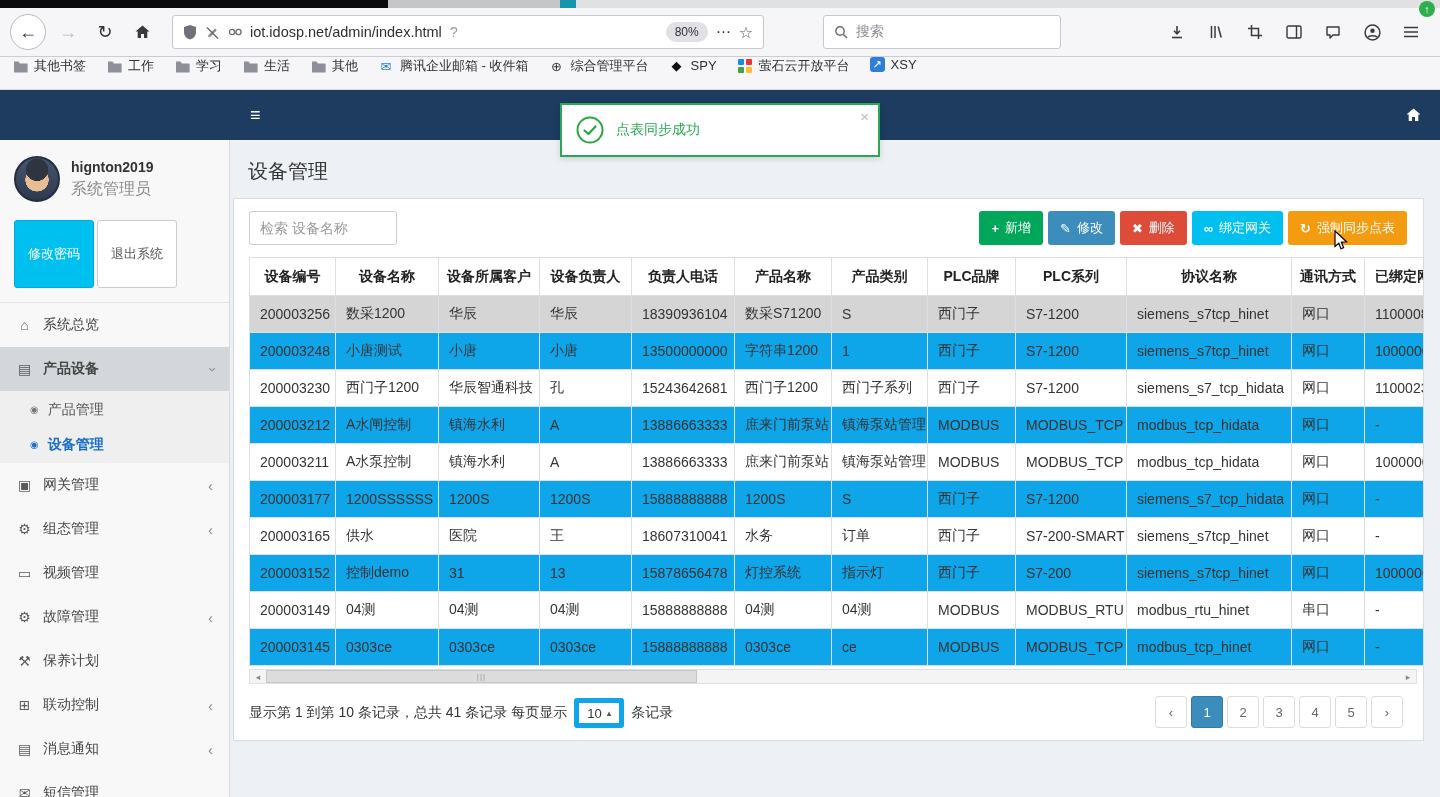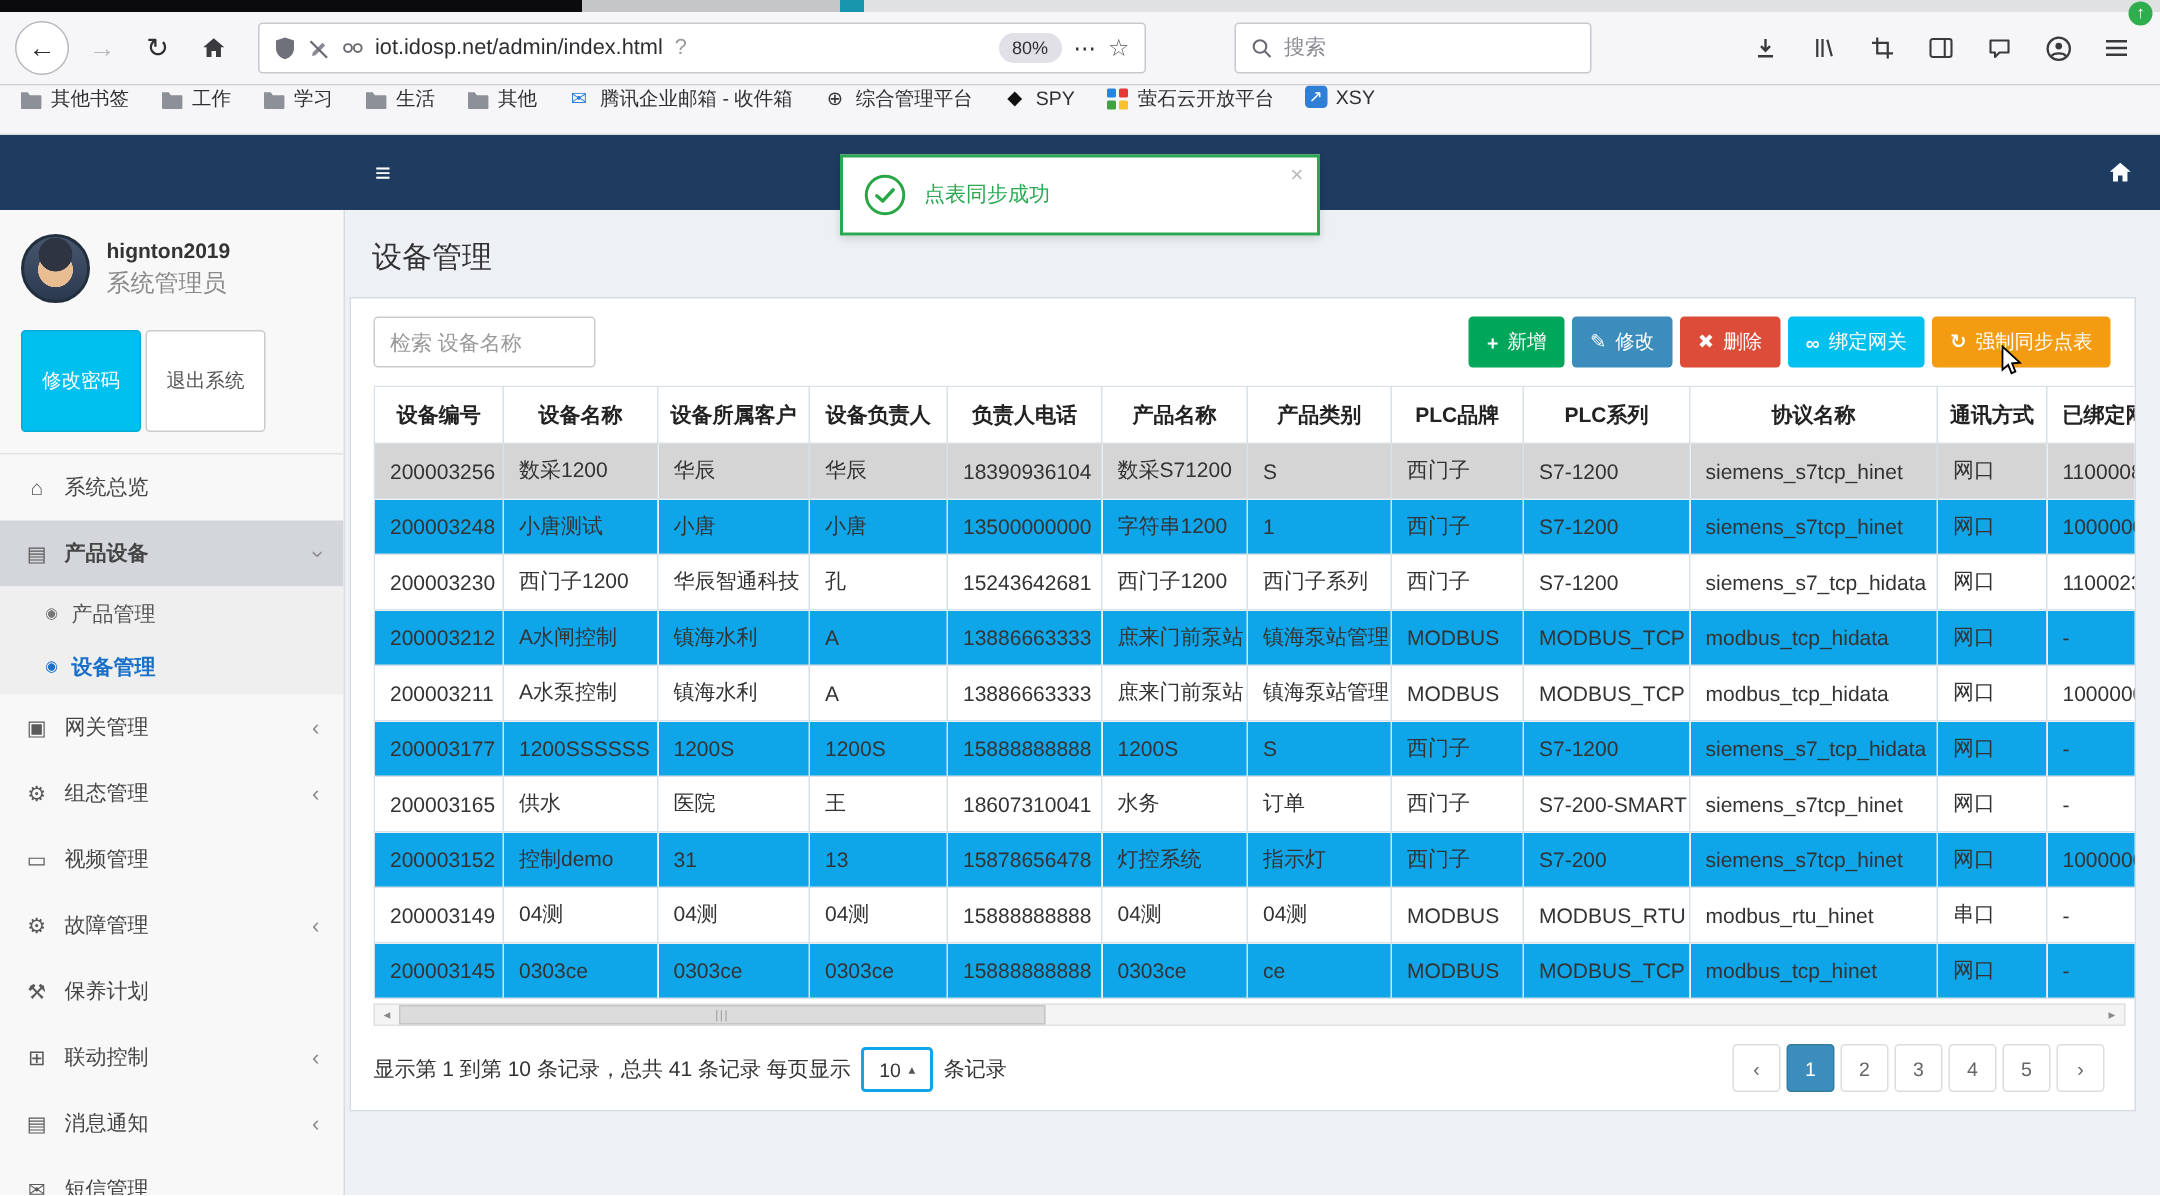--- a/index.html
+++ b/index.html
@@ -95,21 +95,21 @@
 
 .hscroll{margin:3px 6px 0 0;height:15px;display:flex;align-items:stretch;border:1px solid #e0e0e0;background:#f4f4f4}
 .hs-arrow{width:16px;display:flex;align-items:center;justify-content:center;font-size:9px;color:#888;cursor:pointer}
 .hs-track{flex:1;position:relative}
 .hs-thumb{position:absolute;left:0;top:0;bottom:0;width:38%;background:#dcdcdc;border:1px solid #c6c6c6;display:flex;align-items:center;justify-content:center;cursor:pointer}
 .grip{color:#999;font-size:8px;letter-spacing:1px;line-height:1}
 
 
 .pager{display:flex;align-items:flex-end;margin:12px 20px 0 0}
 .pager-info{display:flex;align-items:center;gap:7px;font-size:14px;color:#333}
-.page-size-select{height:30px;min-width:48px;border:2px solid #0ea5e9;border-radius:3px;background:#fff;display:inline-flex;align-items:center;justify-content:center;gap:5px;padding:0 8px;font-size:13px;color:#333;cursor:pointer}
+.page-size-select{height:30px;min-width:48px;border:5px solid #0ea5e9;border-radius:3px;background:#fff;display:inline-flex;align-items:center;justify-content:center;gap:5px;padding:0 8px;font-size:13px;color:#333;cursor:pointer}
 .caret{font-size:9px;color:#555}
 .pager-pages{margin-left:auto;display:flex;gap:4px}
 .page-btn{min-width:32px;height:32px;border:1px solid #ddd;background:#fff;border-radius:3px;color:#666;font-size:13px}
 .page-btn.active{background:#3c8dbc;border-color:#357ca5;color:#fff}
 
 
 .alert{position:absolute;top:13px;left:560px;width:320px;background:#fff;border:2px solid #2aa952;box-shadow:0 2px 6px rgba(0,0,0,.15);display:flex;align-items:center;gap:12px;padding:11px 14px;z-index:20}
 .alert-msg{color:#2aa952;font-size:14px}
 .alert-close{position:absolute;top:3px;right:9px;color:#bbb;font-size:15px;cursor:pointer}
 

